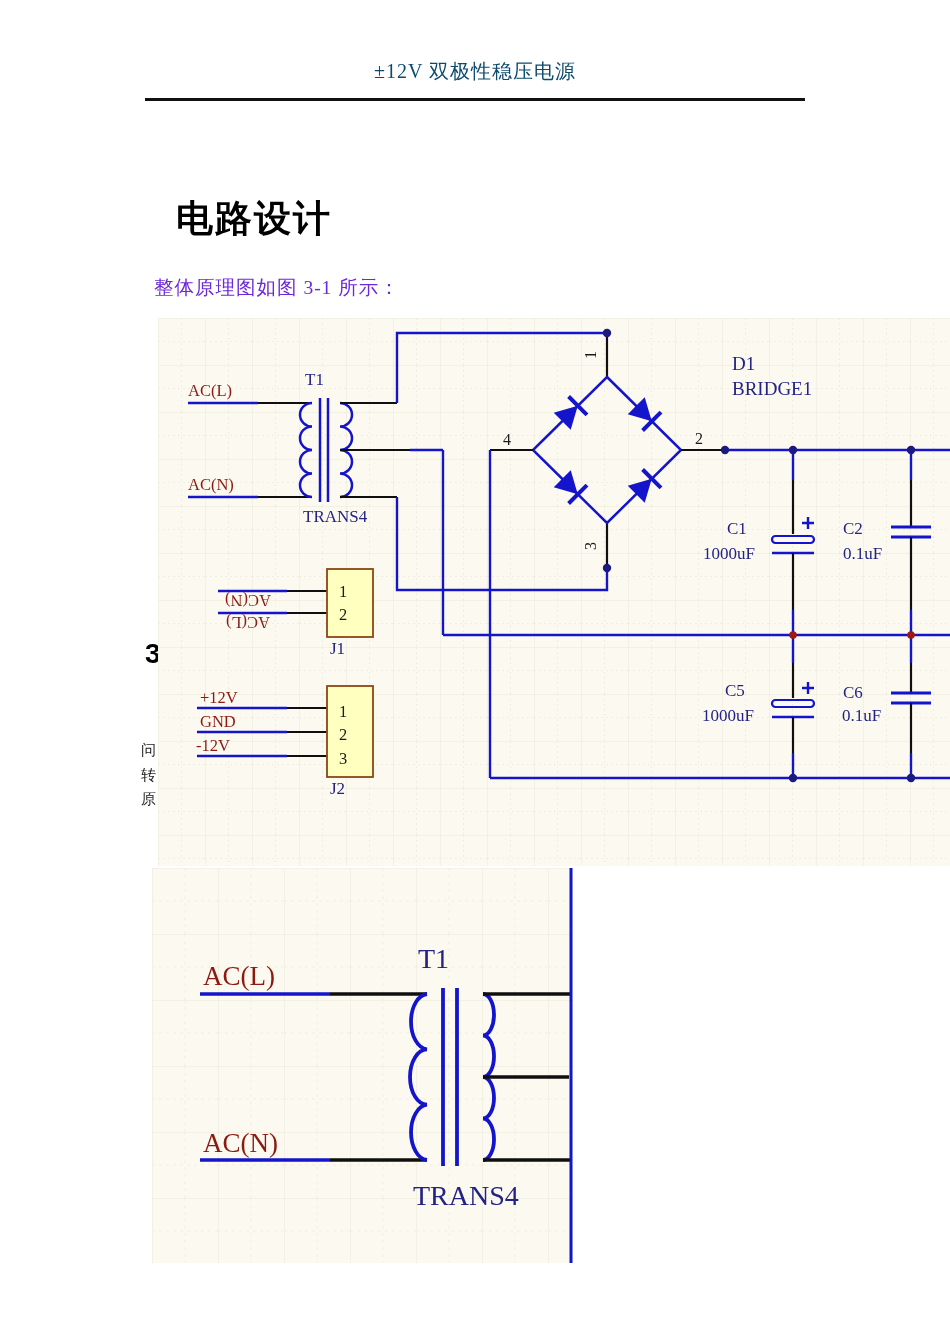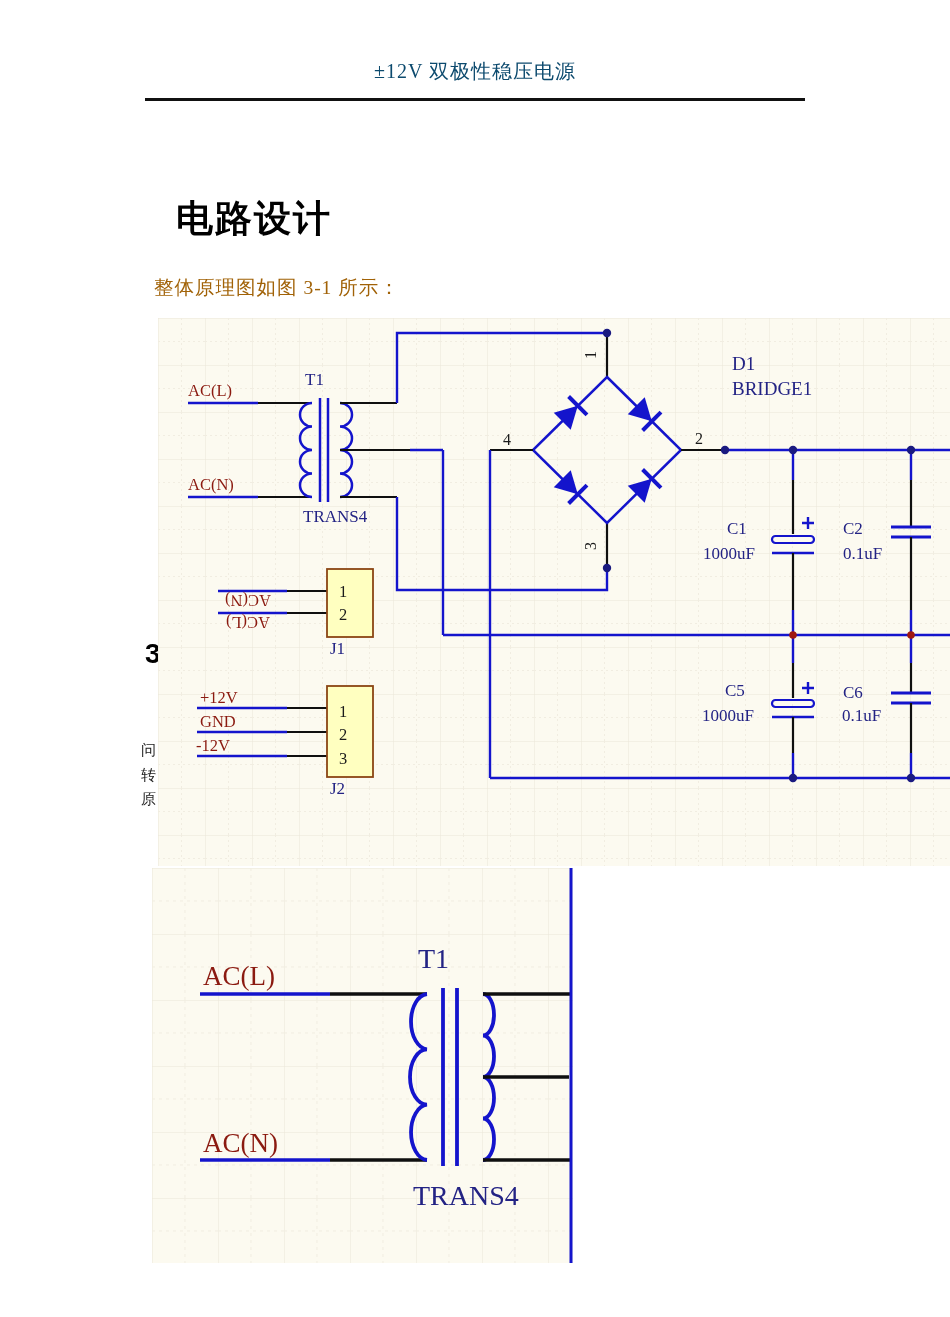--- a/index.html
+++ b/index.html
@@ -10,21 +10,21 @@
   .abs{position:absolute;}
   .doc-title{
     left:0;top:58px;width:950px;text-align:center;
     font-size:20px;color:#0c4a6e;letter-spacing:1px;
   }
   .title-rule{left:145px;top:98px;width:660px;height:3px;background:#111;}
   .section-heading{
     left:176px;top:194px;font-family:"Liberation Sans", sans-serif;
     font-weight:bold;font-size:37px;color:#000;letter-spacing:2px;
   }
-  .intro-text{left:154px;top:274px;font-size:19.5px;color:#a16207;letter-spacing:1px;}
+  .intro-text{left:154px;top:274px;font-size:19.5px;color:#6d28d9;letter-spacing:1px;}
   .section-number{
     left:145px;top:638px;font-family:"Liberation Sans", sans-serif;
     font-weight:bold;font-size:28px;color:#000;
   }
   .margin-chars{
     left:141px;top:738px;width:18px;font-size:15px;line-height:24.5px;
     color:#222;text-align:left;
   }
   .sheet{background:#FCFAF0;}
   svg text{font-family:"Liberation Serif", serif;}

